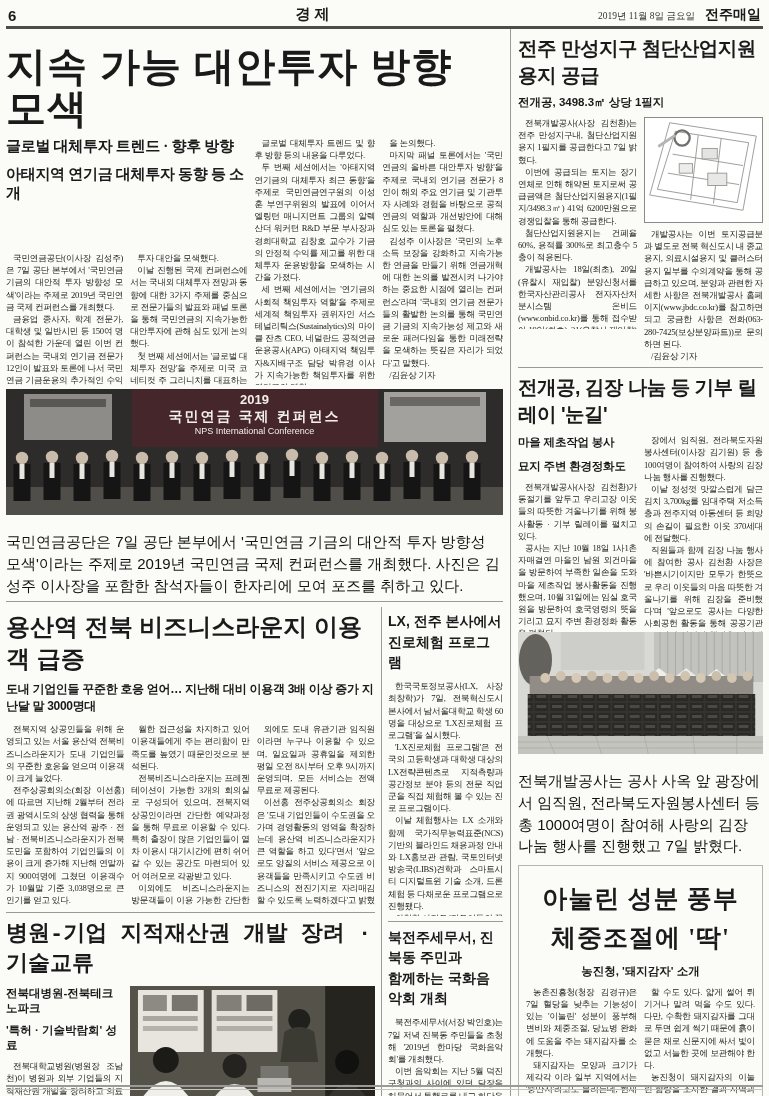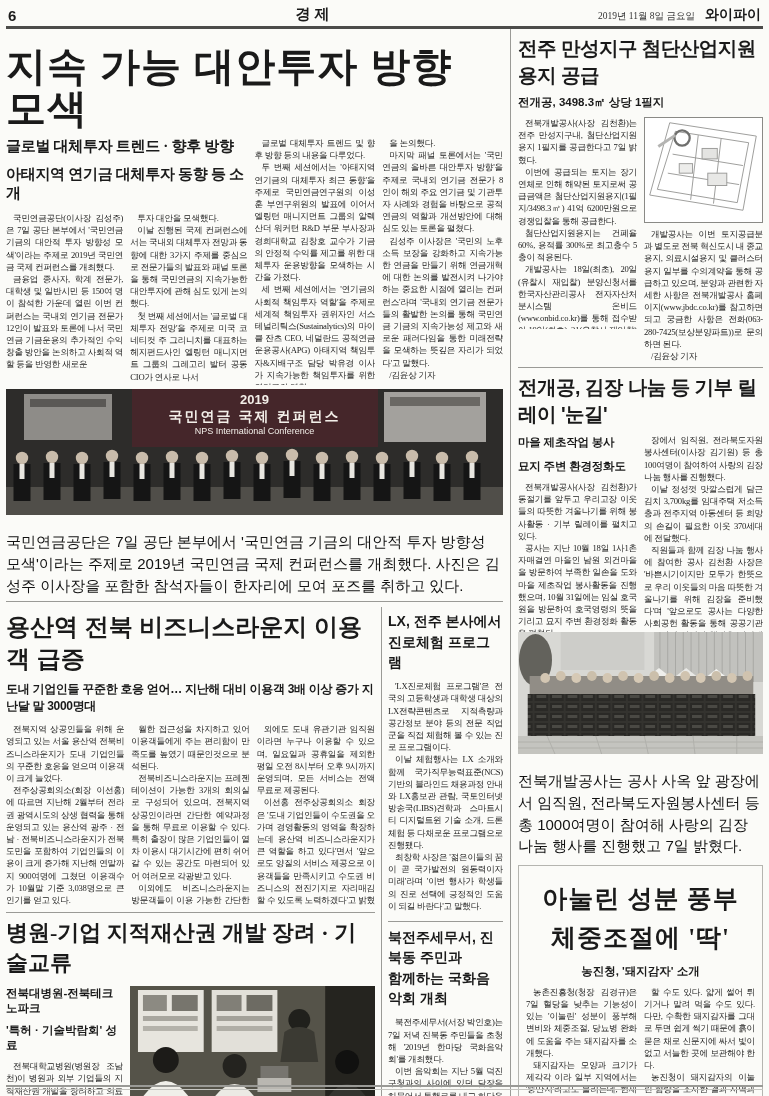--- a/index.html
+++ b/index.html
@@ -16,40 +16,40 @@
   
   .page-cols{display:flex;align-items:stretch;}
   .left-region{width:497px;padding-right:7px;border-right:1px solid #9a9a96;}
   .right-region{flex:1;padding-left:7px;min-width:0;}
   .h-rule{border:0;border-top:1px solid #9a9a96;margin:5px 0;}
   
   .hl-main{font-family:"Liberation Sans","DejaVu Sans",sans-serif;font-weight:900;font-size:40px;letter-spacing:1px;margin:16px 0 8px 0;line-height:1.05;}
   .kicker{font-family:"Liberation Sans","DejaVu Sans",sans-serif;text-align:center;font-size:12.5px;font-weight:bold;margin:4px 0 10px 0;}
   .sub-hl{font-size:15px;font-weight:bold;margin:0 0 9px 0;letter-spacing:-0.3px;}
   .hl-2{font-family:"Liberation Sans","DejaVu Sans",sans-serif;font-weight:900;font-size:24px;letter-spacing:0px;margin:4px 0 6px 0;}
-  .hl-3{font-family:Liberation Serif, serif;font-weight:900;font-size:22px;margin:4px 0 8px 0;}
+  .hl-3{font-family:Liberation Mono, monospace;font-weight:900;font-size:22px;margin:4px 0 8px 0;}
   .hl-right{font-family:"Liberation Sans","DejaVu Sans",sans-serif;font-weight:900;font-size:19.5px;margin:6px 0 6px 0;letter-spacing:-0.5px;}
   .hl-small{font-family:"Liberation Sans","DejaVu Sans",sans-serif;font-weight:bold;font-size:14px;line-height:1.45;margin:4px 0 8px 0;}
   .deck{font-family:"Liberation Sans","DejaVu Sans",sans-serif;font-weight:bold;font-size:12px;margin:2px 0 8px 0;letter-spacing:-0.3px;}
   .mini-deck{font-family:"Liberation Sans","DejaVu Sans",sans-serif;font-weight:bold;font-size:11.5px;margin:0 0 7px 0;}
   .hl-serif{font-family:"Liberation Serif","DejaVu Serif",serif;font-weight:bold;font-size:25px;text-align:center;line-height:1.55;margin:8px 0 4px 0;letter-spacing:1px;}
   
   .col{font-size:8.6px;line-height:1.42;text-align:justify;overflow:hidden;letter-spacing:-0.2px;}
   .col p.para{margin:0;text-indent:7px;}
   .cols-row{display:flex;gap:7px;}
   .cols-row > .col{flex:1;min-width:0;}
   .caption{font-family:"Liberation Sans","DejaVu Sans",sans-serif;font-size:15px;font-weight:normal;line-height:1.45;margin:16px 0 2px 0;color:#111;}
   
   .photo{position:relative;overflow:hidden;background:#7f1d1d;}
   .photo svg{display:block;width:100%;height:100%;}
   .ph-label{position:absolute;color:#f3efe9;font-family:"Liberation Sans","DejaVu Sans",sans-serif;text-align:center;width:100%;left:0;}
   
   .main-content{display:flex;gap:7px;height:248px;overflow:hidden;}
   .main-sub-block{width:50%;display:flex;flex-direction:column;}
-  .main-sub-cols{display:flex;gap:7px;flex:1;overflow:hidden;}
+  .main-sub-cols{display:flex;gap:7px;flex:1;overflow:hidden;margin-top:40px;}
   .main-sub-cols .col{flex:1;min-width:0;}
   .col-25{width:25%;min-width:0;}
   .main-photo{height:126px;margin-top:4px;}
   .bottom-row{display:flex;align-items:stretch;}
   .bottom-left{width:369px;padding-right:6px;border-right:1px solid #9a9a96;}
   .bottom-mid{flex:1;padding-left:6px;min-width:0;}
   .yongsan-cols{height:184px;}
   .hosp-content{display:flex;gap:7px;}
   .hosp-col1{width:117px;}
   .hosp-right{flex:1;min-width:0;}
@@ -71,21 +71,21 @@
 </head>
 <body>
 
 <div class="page">
 
   <div class="masthead-bar">
     <span class="page-num">6</span>
     <span class="section-name">경제</span>
     <span class="head-right">
       <span class="head-date">2019년 11월 8일 금요일</span>
-      <span class="paper-name">와이파이</span>
+      <span class="paper-name">전주매일</span>
     </span>
   </div>
   <hr class="rule-thick">
 
   <div class="page-cols">
 
     <div class="left-region">
 
       <article>
         <h1 class="hl-main">지속 가능 대안투자 방향 모색</h1>
@@ -238,20 +238,21 @@
           </article>
         </div>
 
         <div class="bottom-mid">
           <article>
             <h3 class="hl-small">
               <span>LX, 전주 본사에서</span><br>
               <span>진로체험 프로그램</span>
             </h3>
             <div class="col lx-body">
+                <p class="para">한국국토정보공사(LX, 사장 최창학)가 7일, 전북혁신도시 본사에서 남서울대학교 학생 60명을 대상으로 'LX진로체험 프로그램'을 실시했다.</p>
                 <p class="para">'LX진로체험 프로그램'은 전국의 고등학생과 대학생 대상의 LX전략콘텐츠로 지적측량과 공간정보 분야 등의 전문 직업군을 직접 체험해 볼 수 있는 진로 프로그램이다.</p>
                 <p class="para">이날 체험행사는 LX 소개와 함께 국가직무능력표준(NCS)기반의 블라인드 채용과정 안내와 LX홍보관 관람, 국토인터넷방송국(LIBS)견학과 스마트시티 디지털트윈 기술 소개, 드론 체험 등 다채로운 프로그램으로 진행됐다.</p>
                 <p class="para">최창학 사장은 '젊은이들의 꿈이 곧 국가발전의 원동력이자 미래'라며 '이번 행사가 학생들의 진로 선택에 긍정적인 도움이 되길 바란다'고 말했다.</p>
               </div>
           </article>
 
           <hr class="h-rule">
 
           <article>
             <h3 class="hl-small">

